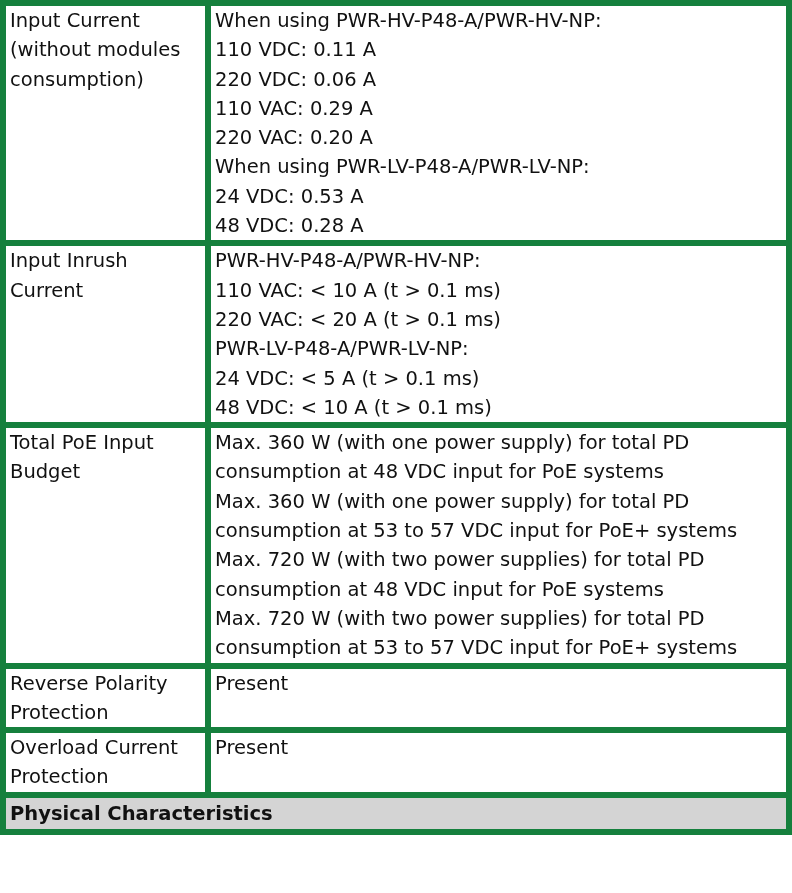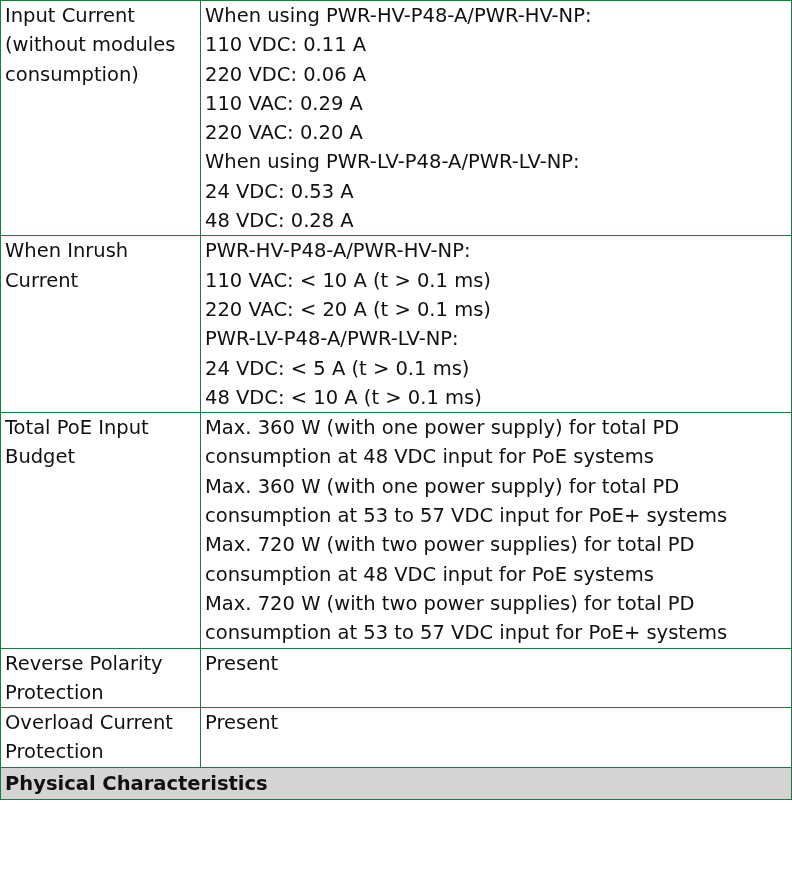--- a/index.html
+++ b/index.html
@@ -5,21 +5,21 @@
     html, body { margin: 0; padding: 0; background: #ffffff; }
     body { width: 792px; height: 893px; overflow: hidden; font-family: "DejaVu Sans", sans-serif; color: #111; }
     table.spec {
       border-collapse: collapse;
       width: 792px;
       table-layout: fixed;
       font-size: 19.5px;
       line-height: 29.3px;
     }
     table.spec td {
-      border: 1px solid #15803d;
+      border: 6px solid #15803d;
       vertical-align: top;
       padding: 0 0 0 4px;
     }
     td.label { width: 195px; }
     td.value { }
     .line { display: block; white-space: nowrap; }
     .bold { font-weight: normal; }
     tr.section td {
       background: #d4d4d4;
       font-weight: bold;
@@ -44,21 +44,21 @@
         <span class="line">220 VDC: 0.06 A</span>
         <span class="line">110 VAC: 0.29 A</span>
         <span class="line">220 VAC: 0.20 A</span>
         <span class="line bold">When using PWR-LV-P48-A/PWR-LV-NP:</span>
         <span class="line">24 VDC: 0.53 A</span>
         <span class="line">48 VDC: 0.28 A</span>
       </td>
     </tr>
     <tr>
       <td class="label">
-        <span class="line">When Inrush</span>
+        <span class="line">Input Inrush</span>
         <span class="line">Current</span>
       </td>
       <td class="value">
         <span class="line bold">PWR-HV-P48-A/PWR-HV-NP:</span>
         <span class="line">110 VAC: &lt; 10 A (t &gt; 0.1 ms)</span>
         <span class="line">220 VAC: &lt; 20 A (t &gt; 0.1 ms)</span>
         <span class="line bold">PWR-LV-P48-A/PWR-LV-NP:</span>
         <span class="line">24 VDC: &lt; 5 A (t &gt; 0.1 ms)</span>
         <span class="line">48 VDC: &lt; 10 A (t &gt; 0.1 ms)</span>
       </td>

